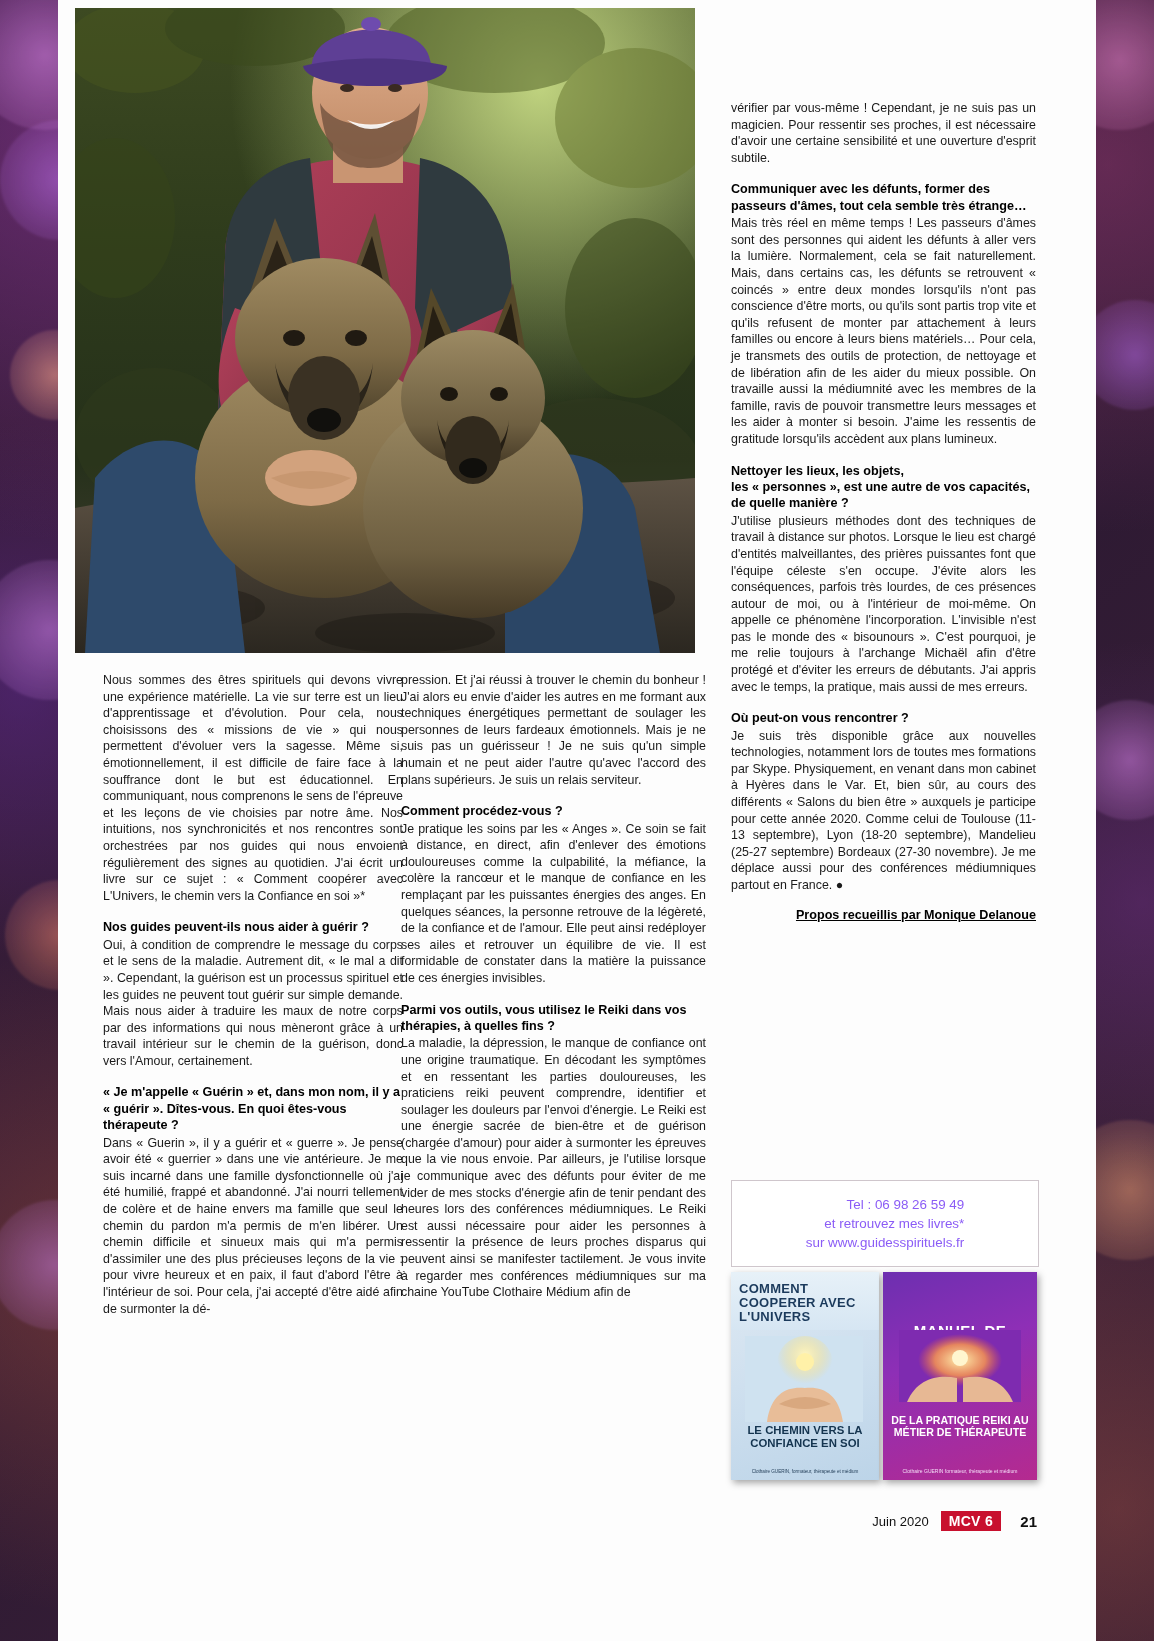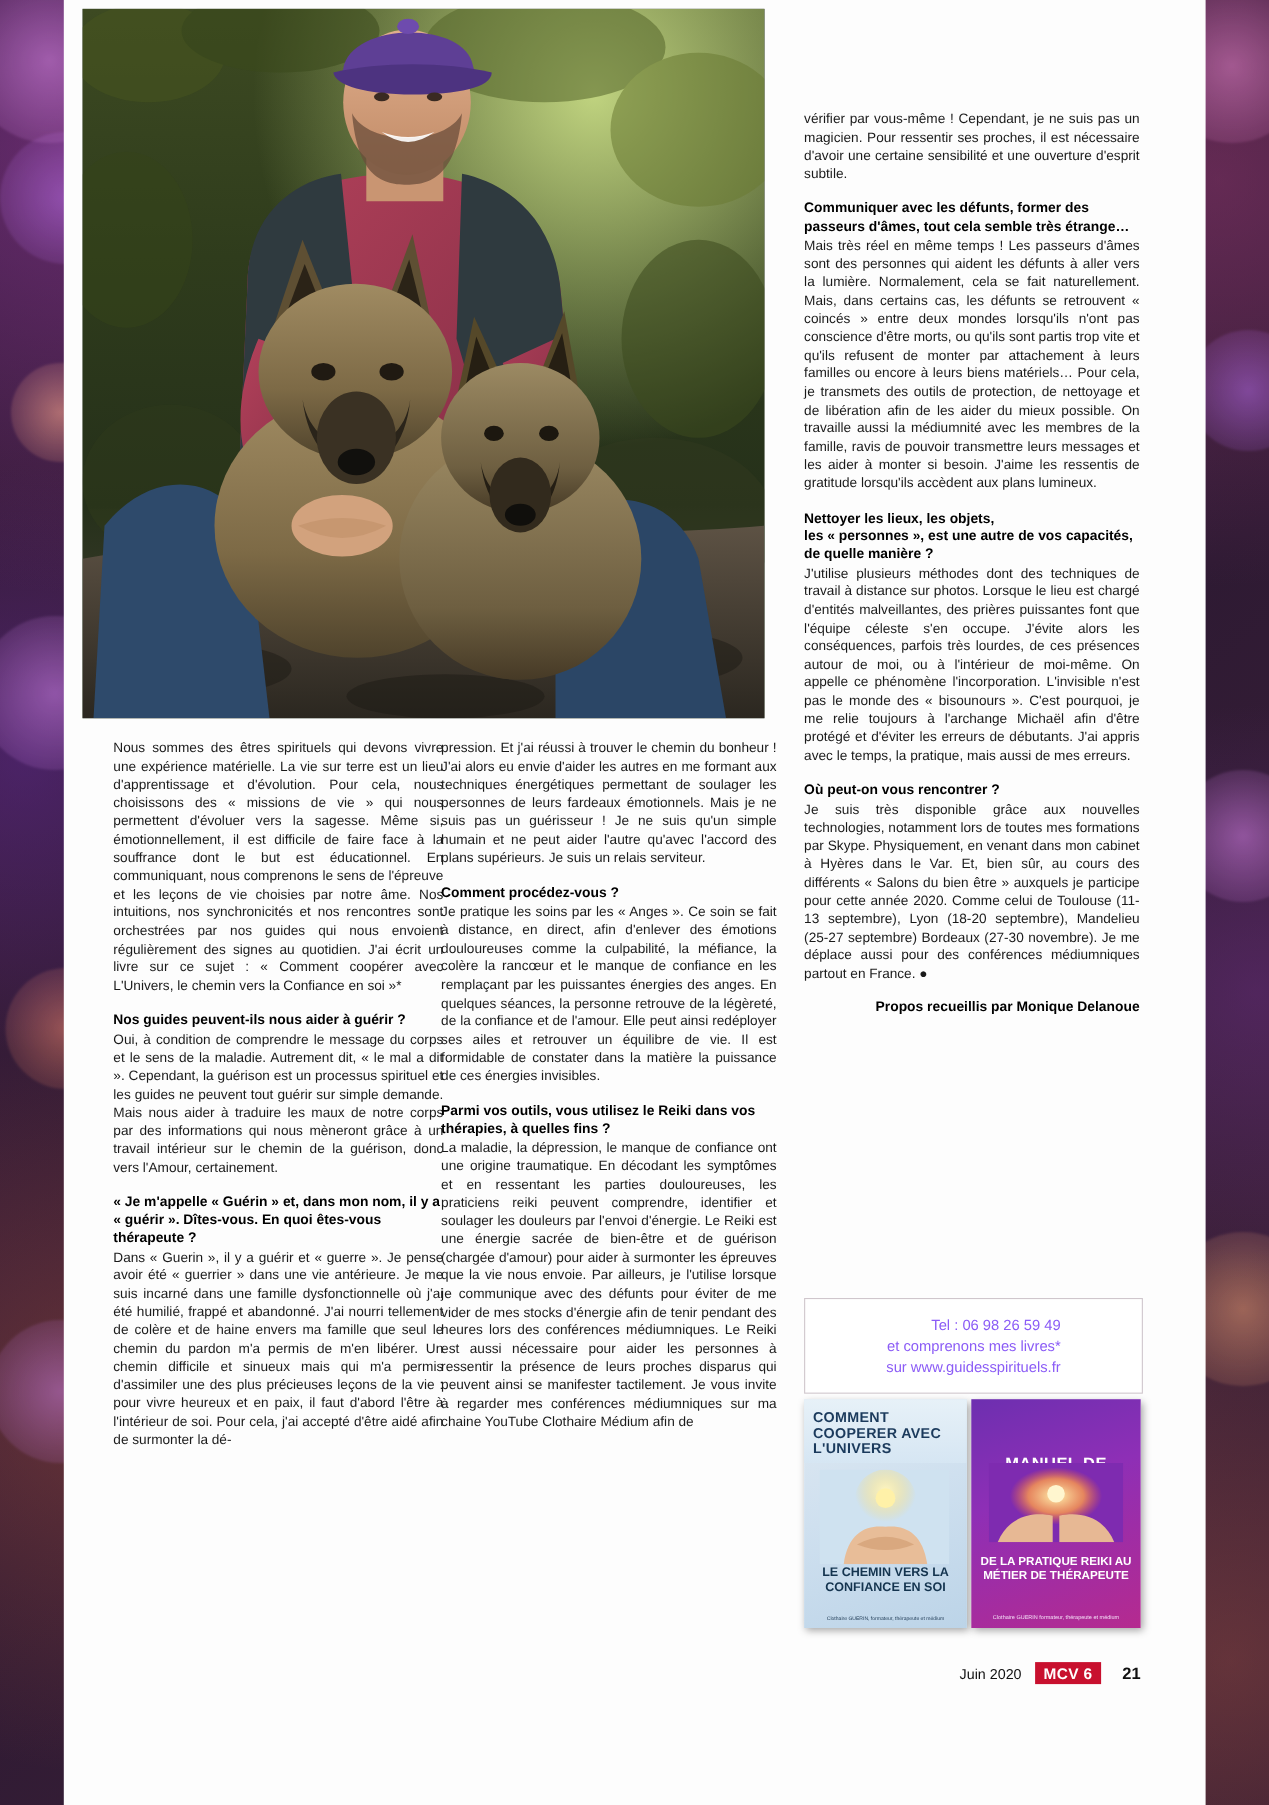--- a/index.html
+++ b/index.html
@@ -45,21 +45,21 @@
   
   .col{position:absolute;font-size:12.4px;line-height:16.6px;color:#1a1a1a;text-align:justify;}
   .col1{left:75px;top:672px;width:300px;margin-left:28px;}
   .col2{left:401px;top:672px;width:305px;}
   .col3{left:731px;top:100px;width:305px;}
   .col p{margin:0 0 0 0;}
   h3{
     font-size:12.6px;line-height:16.4px;margin:15px 0 1px 0;font-weight:bold;color:#000;
     text-align:left;
   }
-  .sig{font-size:12.6px;font-weight:bold;text-align:right;margin-top:13px;color:#000;}
+  .sig{font-size:12.6px;font-weight:bold;text-align:right;margin-top:13px;color:#000;text-decoration:underline;}
   
   .contact{
     position:absolute;left:731px;top:1180px;width:306px;height:85px;
     border:1px solid #cfc6cc;background:#fff;
     display:flex;align-items:center;justify-content:center;
   }
   .contact .inner{font-size:13.4px;line-height:19px;color:#8b5cf6;text-align:right;}
   
   .books{position:absolute;left:731px;top:1272px;width:306px;height:210px;}
   .book{position:absolute;top:0;box-shadow:2px 3px 7px rgba(0,0,0,.35);overflow:hidden;}
@@ -237,21 +237,21 @@
 les « personnes », est une autre de vos capacités, de quelle manière ?</h3>
     <p>J'utilise plusieurs méthodes dont des techniques de travail à distance sur photos. Lorsque le lieu est chargé d'entités malveillantes, des prières puissantes font que l'équipe céleste s'en occupe. J'évite alors les conséquences, parfois très lourdes, de ces présences autour de moi, ou à l'intérieur de moi-même. On appelle ce phénomène l'incorporation. L'invisible n'est pas le monde des « bisounours ». C'est pourquoi, je me relie toujours à l'archange Michaël afin d'être protégé et d'éviter les erreurs de débutants. J'ai appris avec le temps, la pratique, mais aussi de mes erreurs.</p>
     <h3>Où peut-on vous rencontrer ?</h3>
     <p>Je suis très disponible grâce aux nouvelles technologies, notamment lors de toutes mes formations par Skype. Physiquement, en venant dans mon cabinet à Hyères dans le Var. Et, bien sûr, au cours des différents « Salons du bien être » auxquels je participe pour cette année 2020. Comme celui de Toulouse (11-13 septembre), Lyon (18-20 septembre), Mandelieu (25-27 septembre) Bordeaux (27-30 novembre). Je me déplace aussi pour des conférences médiumniques partout en France. ●</p>
     <div class="sig">Propos recueillis par Monique Delanoue</div>
   </div>
 
   <div class="contact">
     <div class="inner">
       <div>Tel : 06 98 26 59 49</div>
-      <div>et comprenons mes livres*</div>
+      <div>et retrouvez mes livres*</div>
       <div>sur www.guidesspirituels.fr</div>
     </div>
   </div>
 
   <div class="books">
     <div class="book book1">
       <div class="b1-top"></div>
       <div class="b1-title">COMMENT COOPERER AVEC L'UNIVERS</div>
       <div class="b1-hand">
         <svg viewBox="0 0 118 86" preserveAspectRatio="none">

